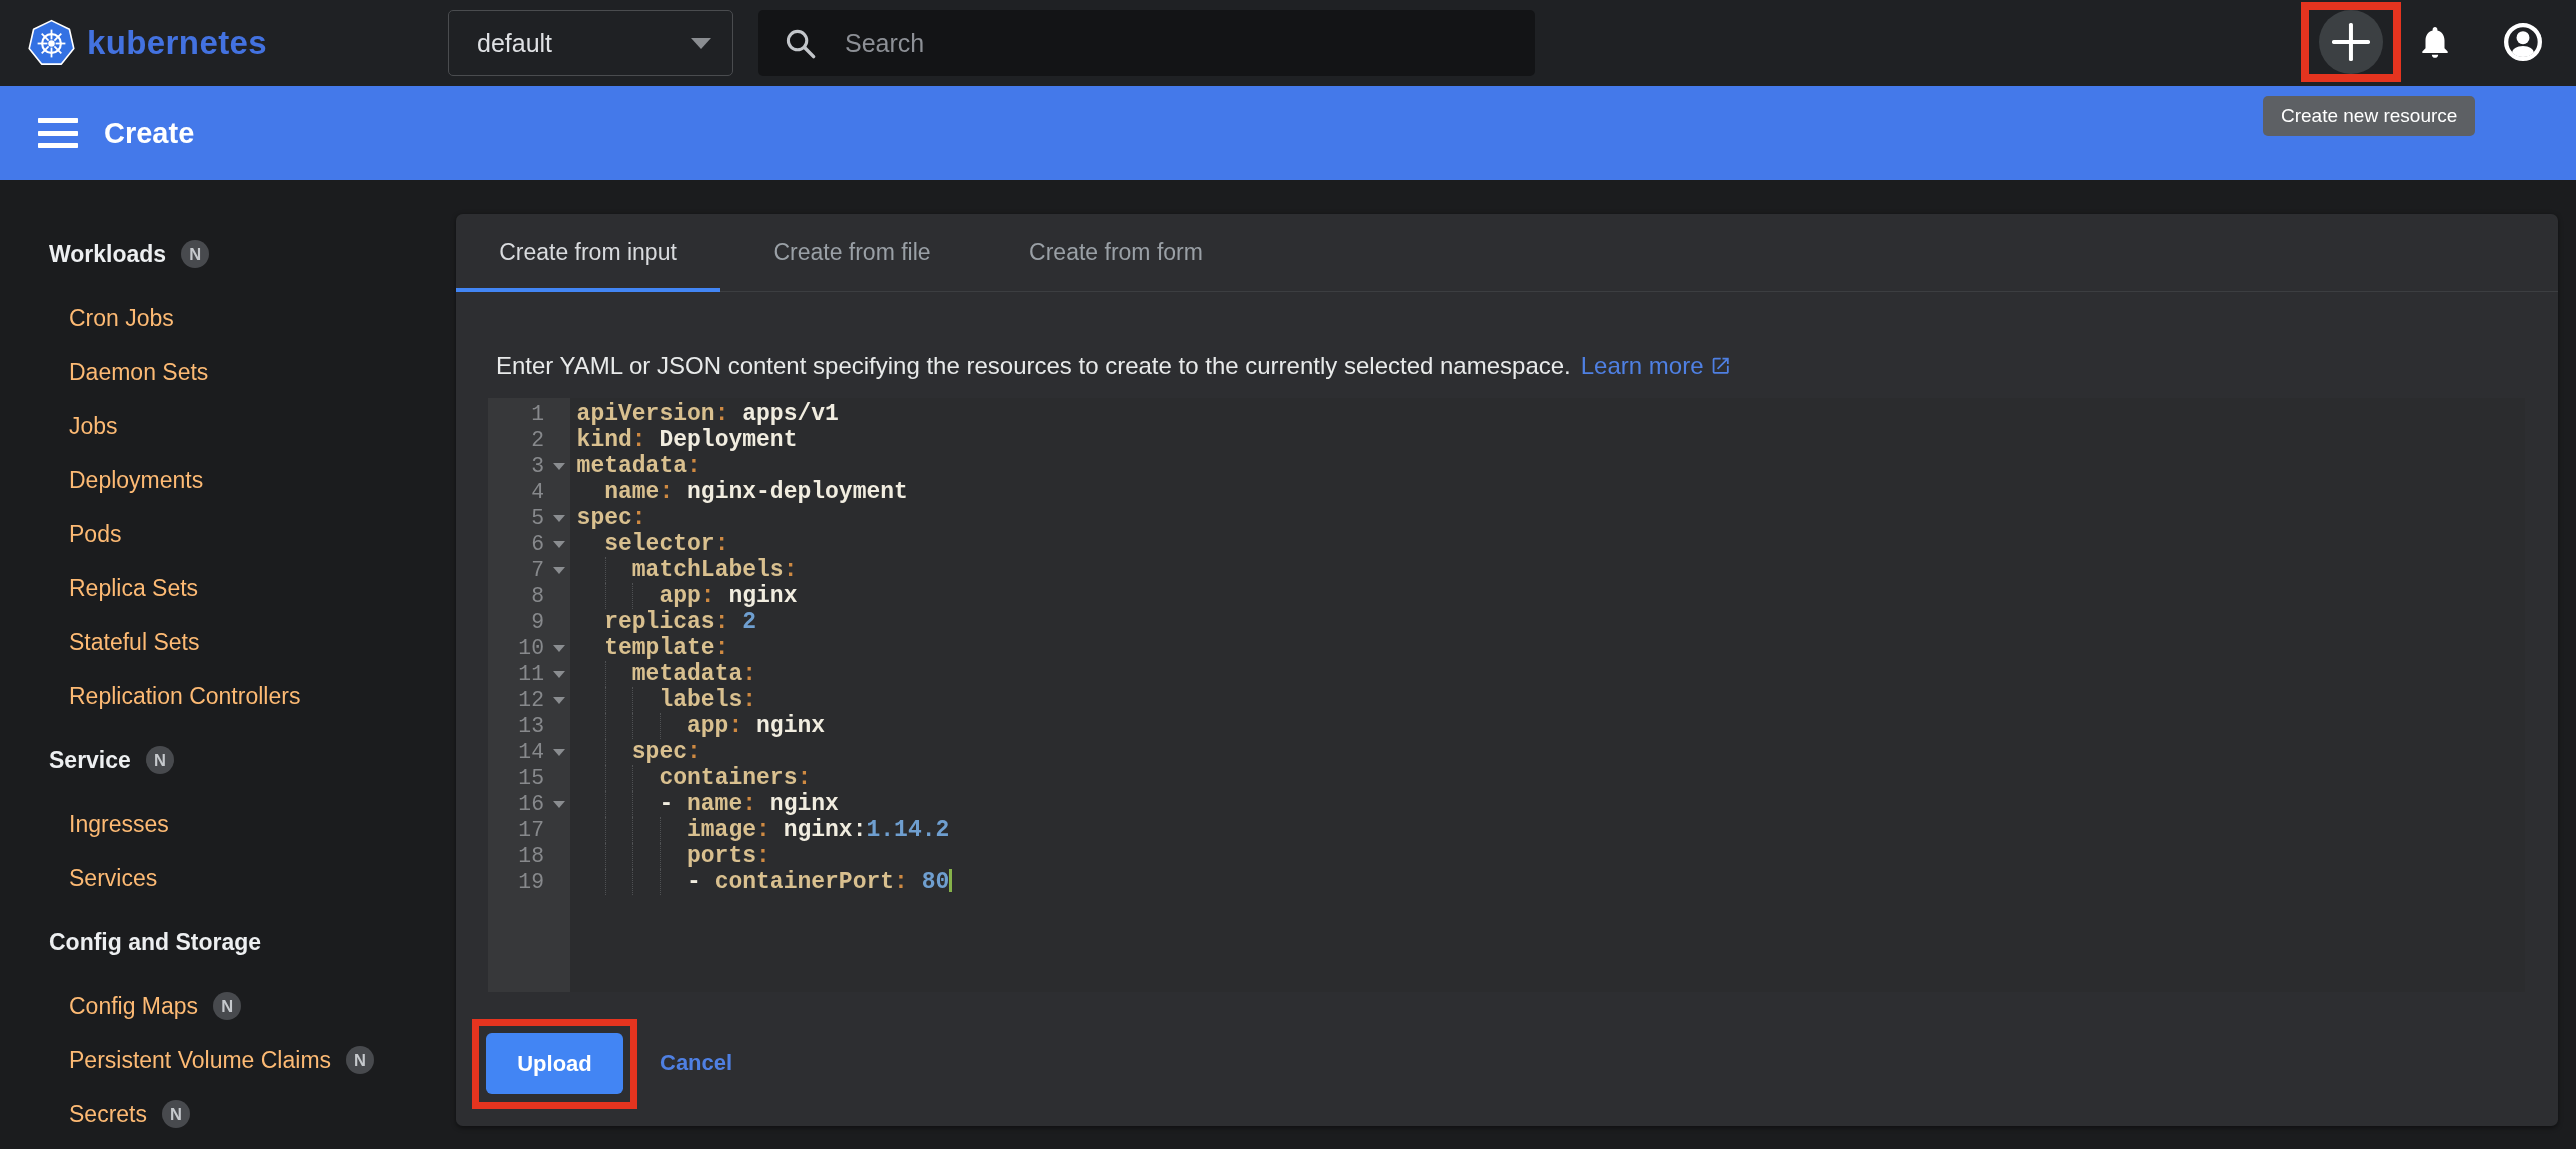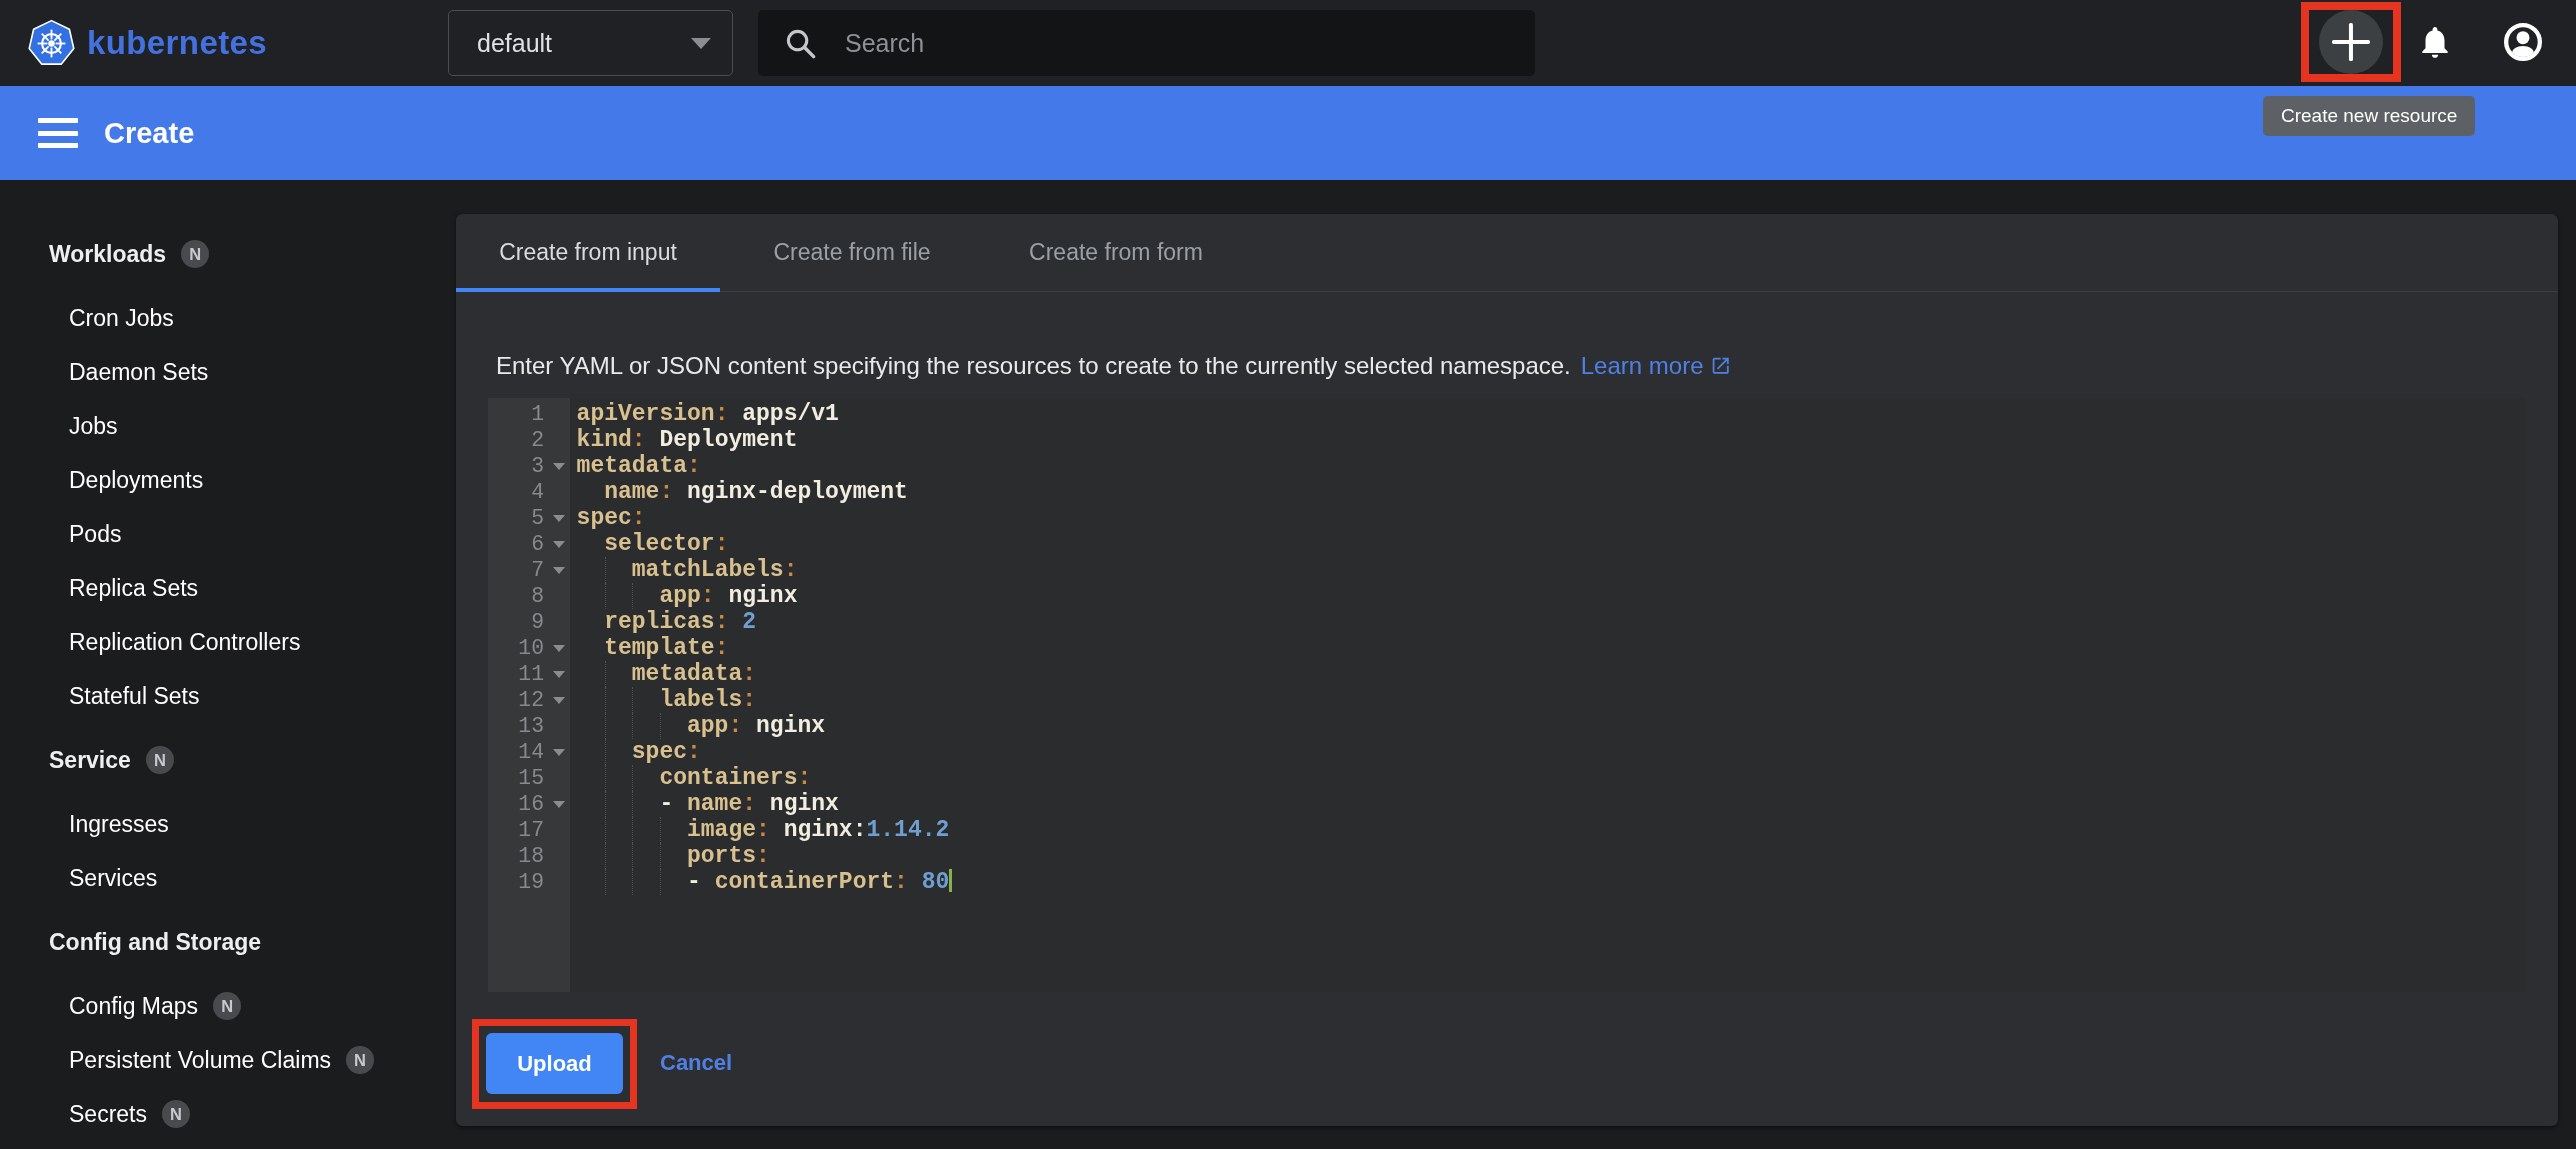--- a/index.html
+++ b/index.html
@@ -40,21 +40,21 @@
   
   .appbar{position:absolute;left:0;top:86px;width:2576px;height:94px;background:var(--appbar-blue);display:flex;align-items:center;z-index:2}
   .menu-btn{margin-left:38px;background:none;border:none;padding:0;cursor:pointer;display:flex;flex-direction:column;gap:7.4px}
   .menu-btn i{display:block;width:40px;height:5px;background:#fff;border-radius:0.8px}
   .appbar-title{margin-left:26px;font-size:29px;font-weight:700;color:#fff}
   
   .sidebar{position:absolute;left:0;top:180px;width:456px;bottom:0;padding-top:37px;overflow:hidden}
   .side-row{height:54px;display:flex;align-items:center;cursor:pointer}
   .side-header{margin-top:10px;margin-bottom:10px}
   .side-header .side-label{padding-left:49px;font-size:23px;font-weight:700;color:#edeff1}
-  .side-item .side-label{padding-left:69px;font-size:23px;font-weight:500;color:#ffffff}
+  .side-item .side-label{padding-left:69px;font-size:23px;font-weight:500;color:#fdba74}
   .badge{margin-left:15px;width:28px;height:28px;border-radius:50%;background:#484a4e;color:#c6c9cd;font-size:16.5px;font-weight:700;display:flex;align-items:center;justify-content:center;flex:none}
   
   .card{position:absolute;left:456px;top:214px;width:2102px;height:912px;background:var(--card-bg);border-radius:6.6px;box-shadow:0 1.6px 5px rgba(0,0,0,.45)}
   .tabs{position:absolute;left:0;top:0;right:0;height:78px;display:flex;border-bottom:0.8px solid #3c3e41}
   .tab{width:264px;height:100%;display:flex;align-items:center;justify-content:center;font-size:23px;font-weight:500;color:var(--muted);background:none;border:none;cursor:pointer;font-family:Liberation Sans, sans-serif;position:relative}
   .tab.active{color:#d9dbde}
   .tab.active::after{content:"";position:absolute;left:0;right:0;bottom:-0.8px;height:4.1px;background:var(--accent)}
   .desc{position:absolute;left:40px;top:114px;display:flex;align-items:center;gap:10px;font-size:24px;color:#e8eaea;white-space:nowrap}
   .learn-link{color:var(--link);cursor:pointer;text-decoration:none;display:flex;align-items:center;gap:6.6px}
   
@@ -162,24 +162,24 @@
     <div class="side-row side-item">
       <span class="side-label">Deployments</span>
     </div>
     <div class="side-row side-item">
       <span class="side-label">Pods</span>
     </div>
     <div class="side-row side-item">
       <span class="side-label">Replica Sets</span>
     </div>
     <div class="side-row side-item">
+      <span class="side-label">Stateful Sets</span>
+    </div>
+    <div class="side-row side-item">
       <span class="side-label">Replication Controllers</span>
-    </div>
-    <div class="side-row side-item">
-      <span class="side-label">Stateful Sets</span>
     </div>
     <div class="side-row side-header">
       <span class="side-label">Service</span>
       <span class="badge">N</span>
     </div>
     <div class="side-row side-item">
       <span class="side-label">Ingresses</span>
     </div>
     <div class="side-row side-item">
       <span class="side-label">Services</span>

